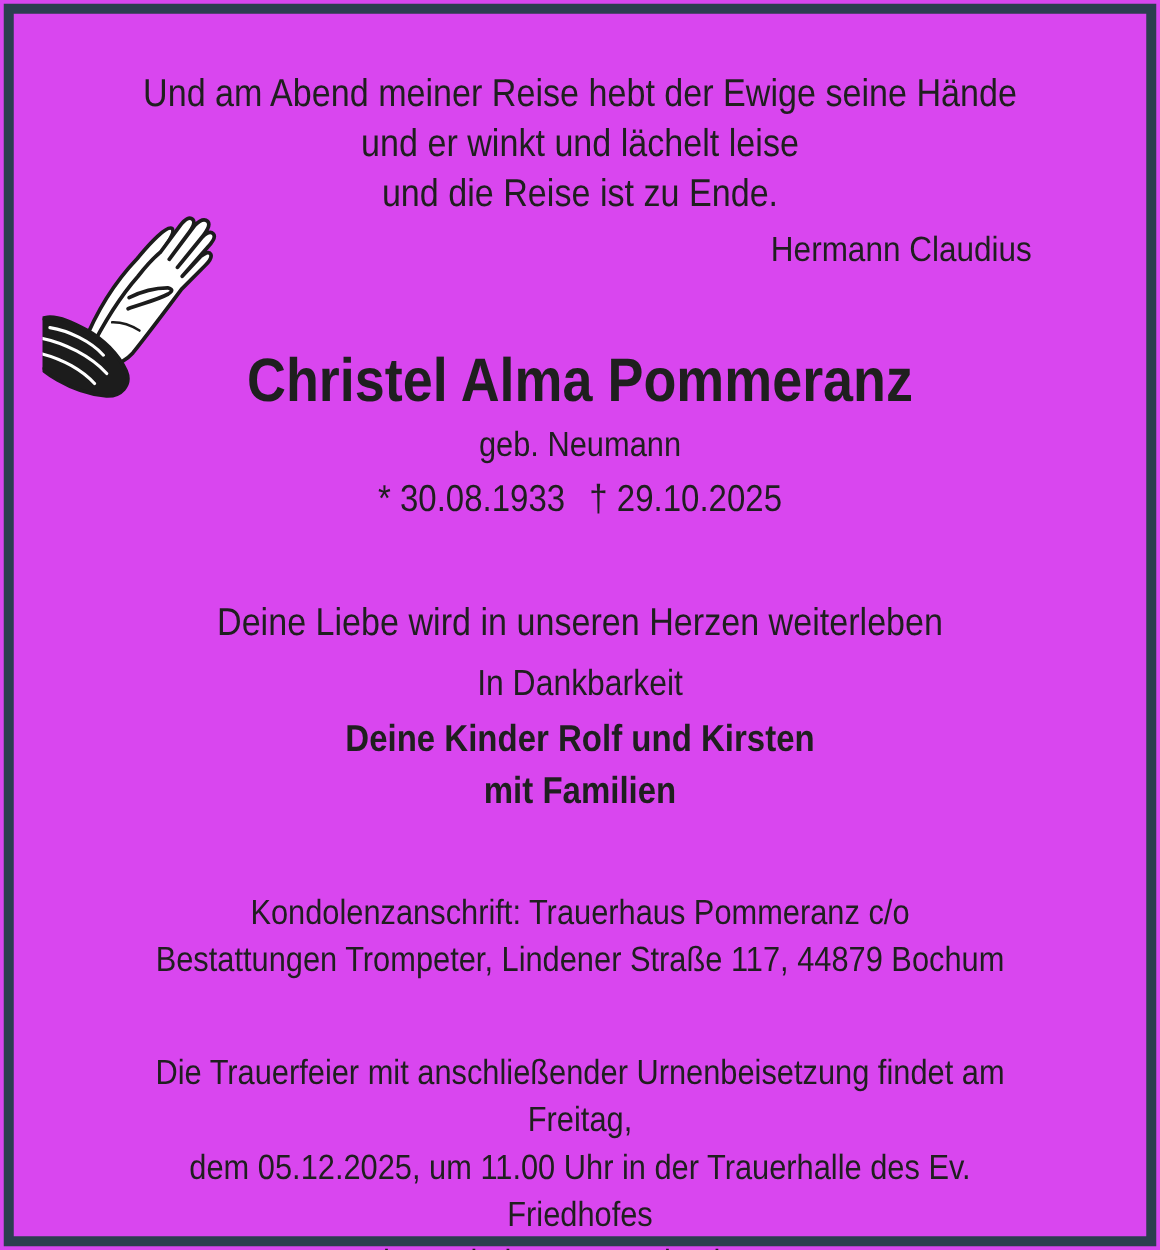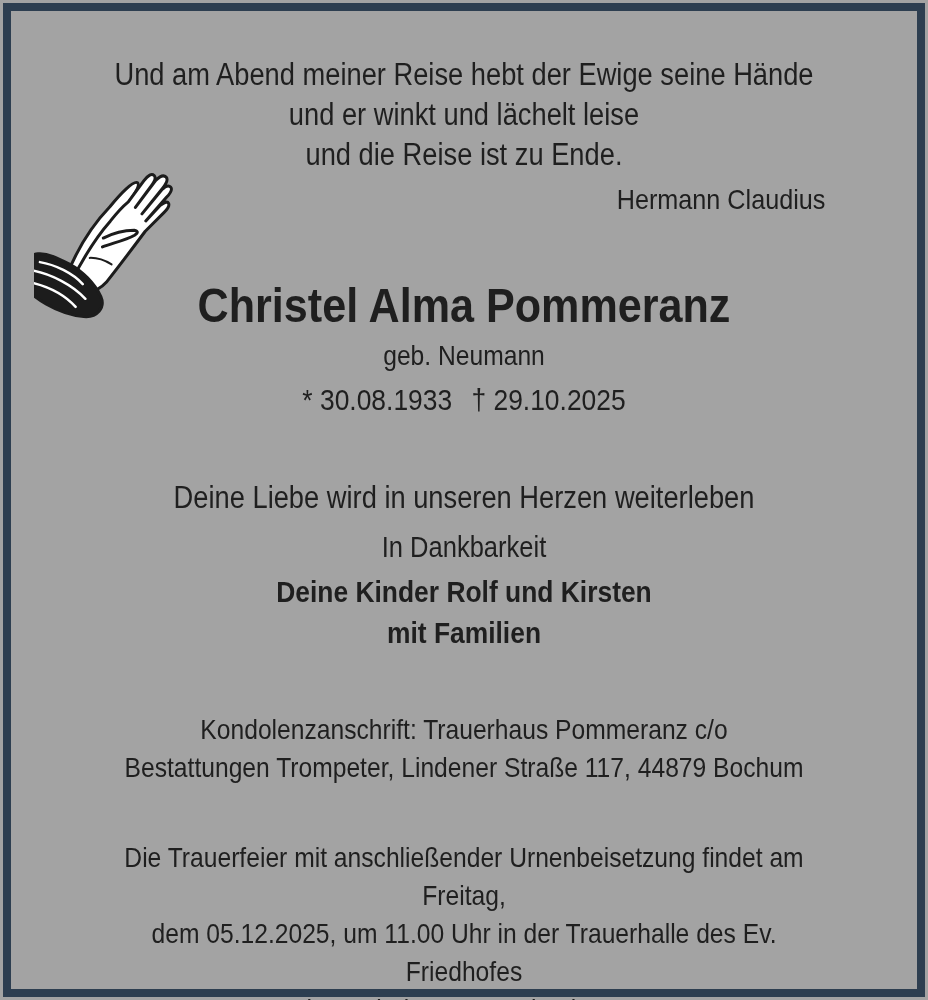--- a/index.html
+++ b/index.html
@@ -4,21 +4,21 @@
 <style>
   html, body {
     margin: 0;
     padding: 0;
     background: #ffffff;
   }
   .page {
     position: relative;
     width: 928px;
     height: 1000px;
-    background: #a3a3a3;
+    background: #d946ef;
     font-family: "Liberation Sans", sans-serif;
     color: #1f1f1f;
     overflow: hidden;
   }
   .frame {
     position: absolute;
     inset: 3px;
     border: 8px solid #2d3e50;
   }
   .content {

